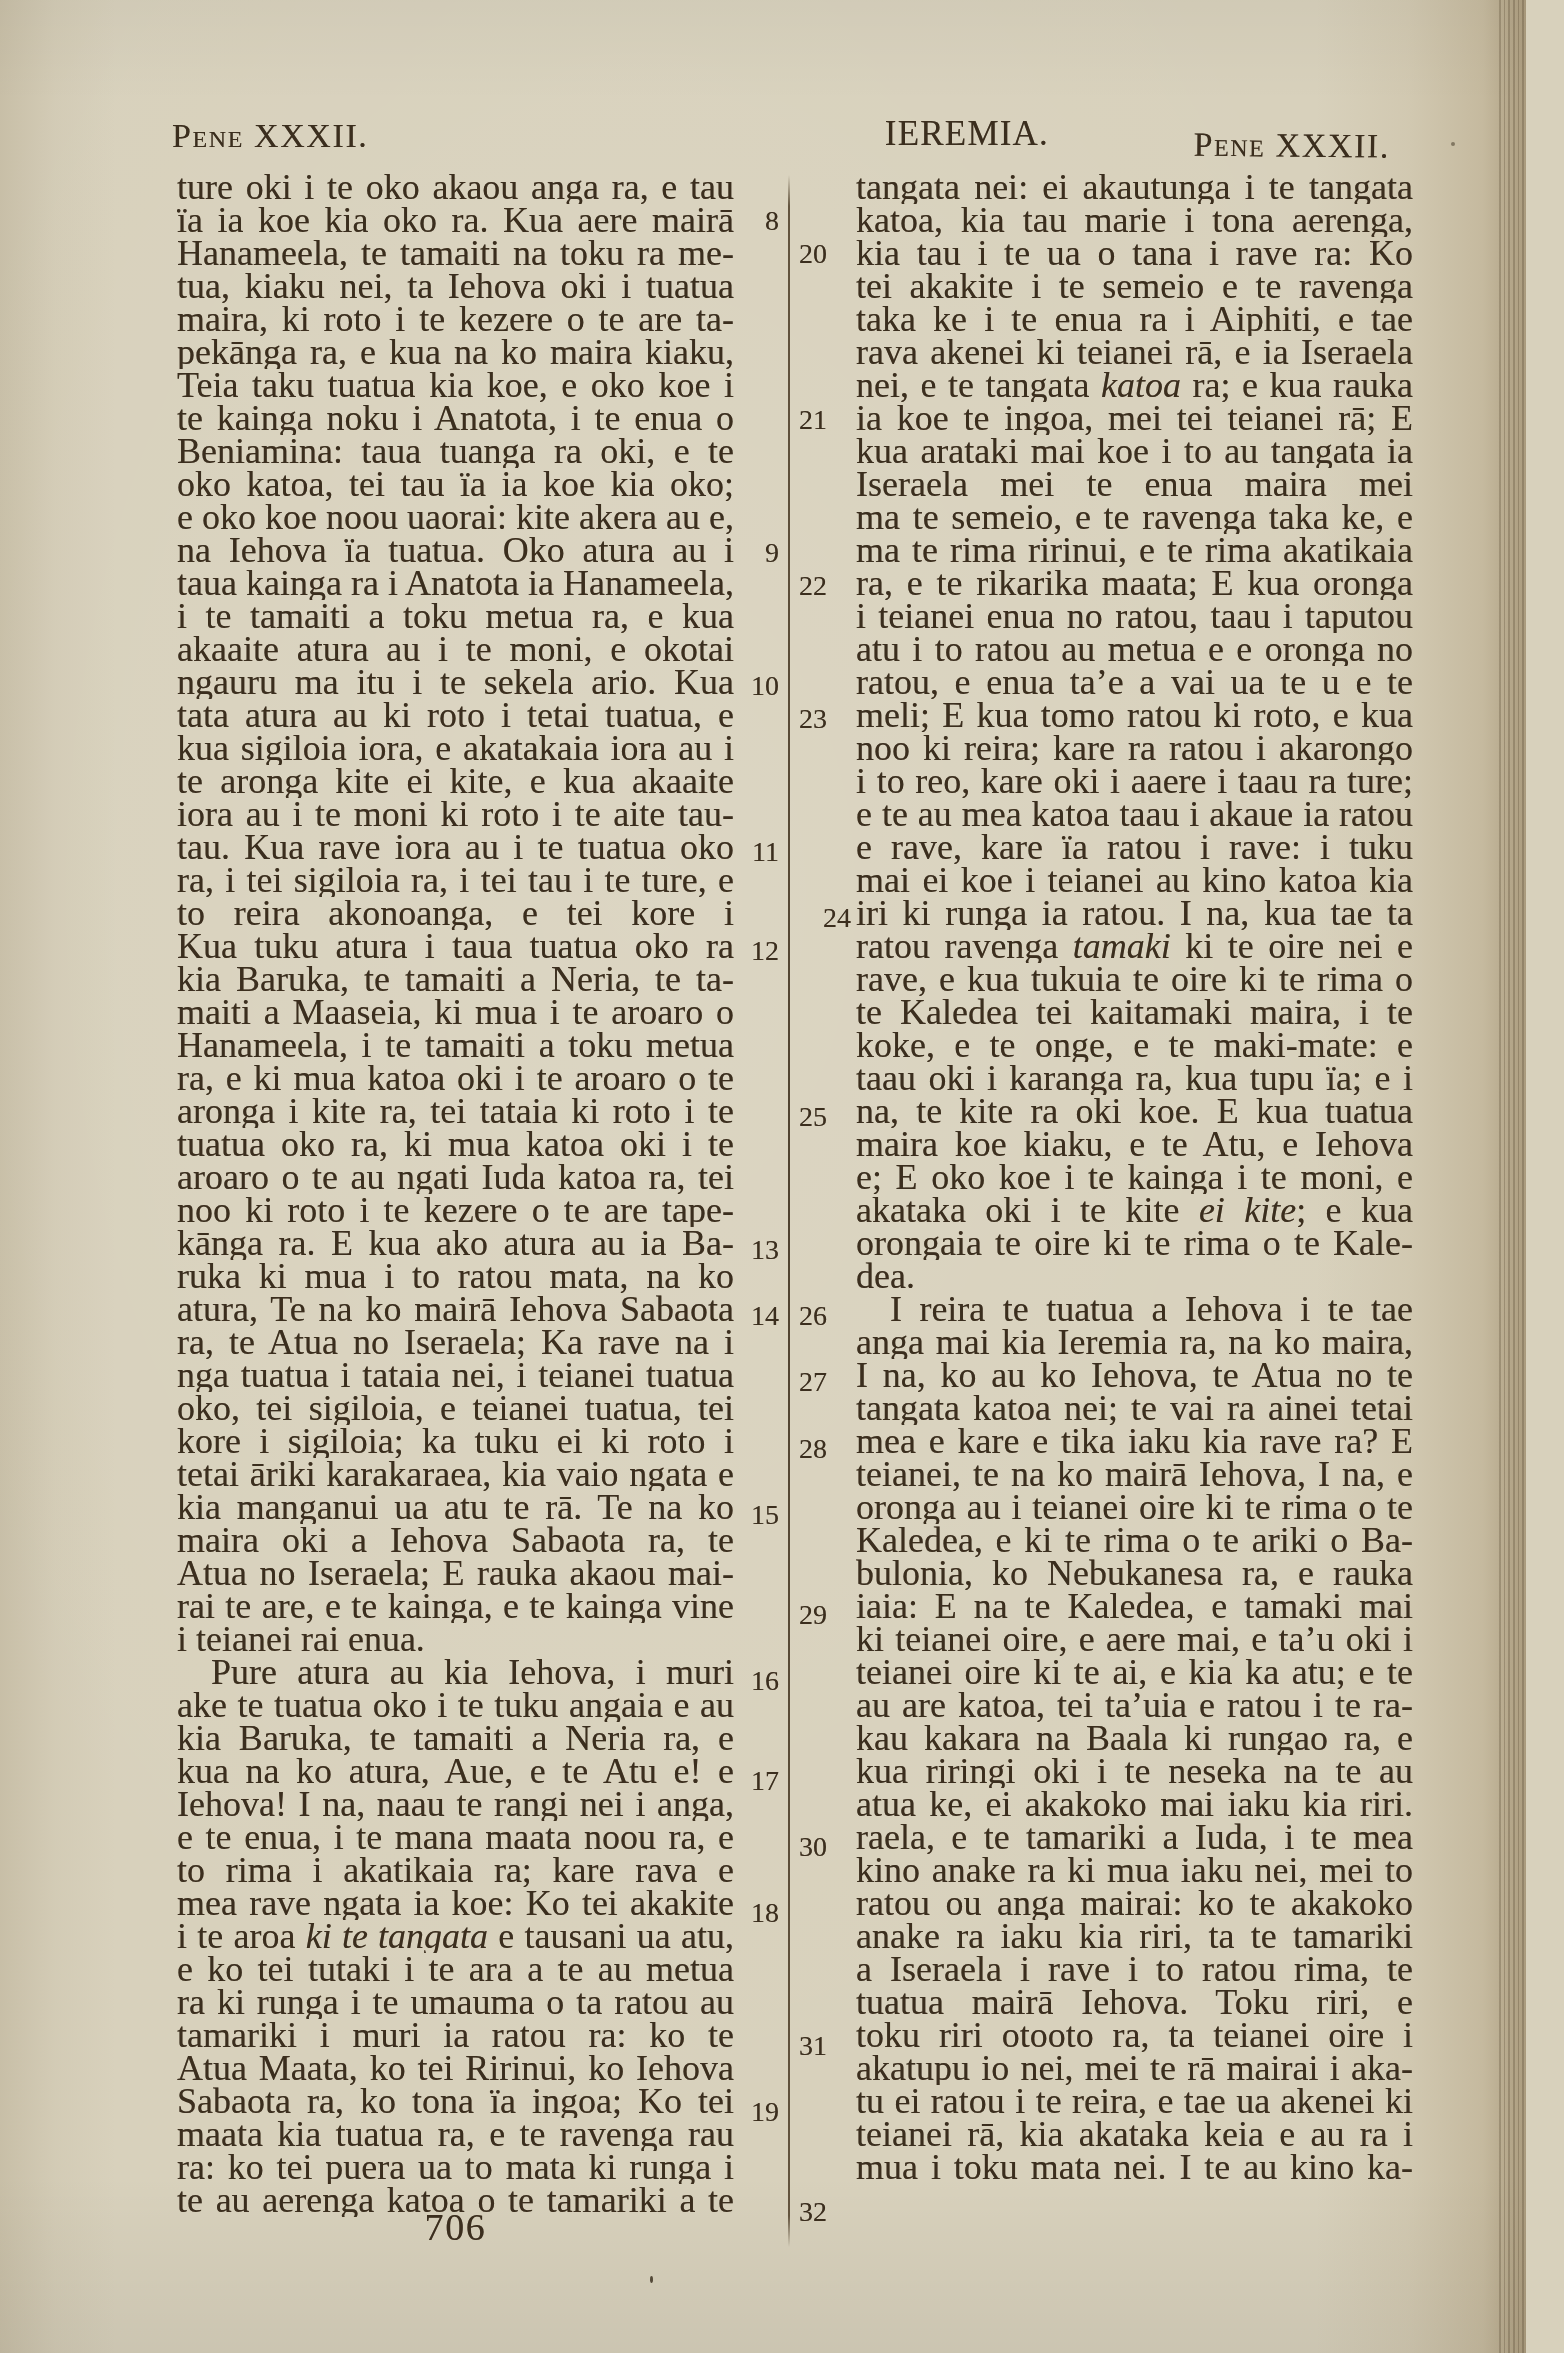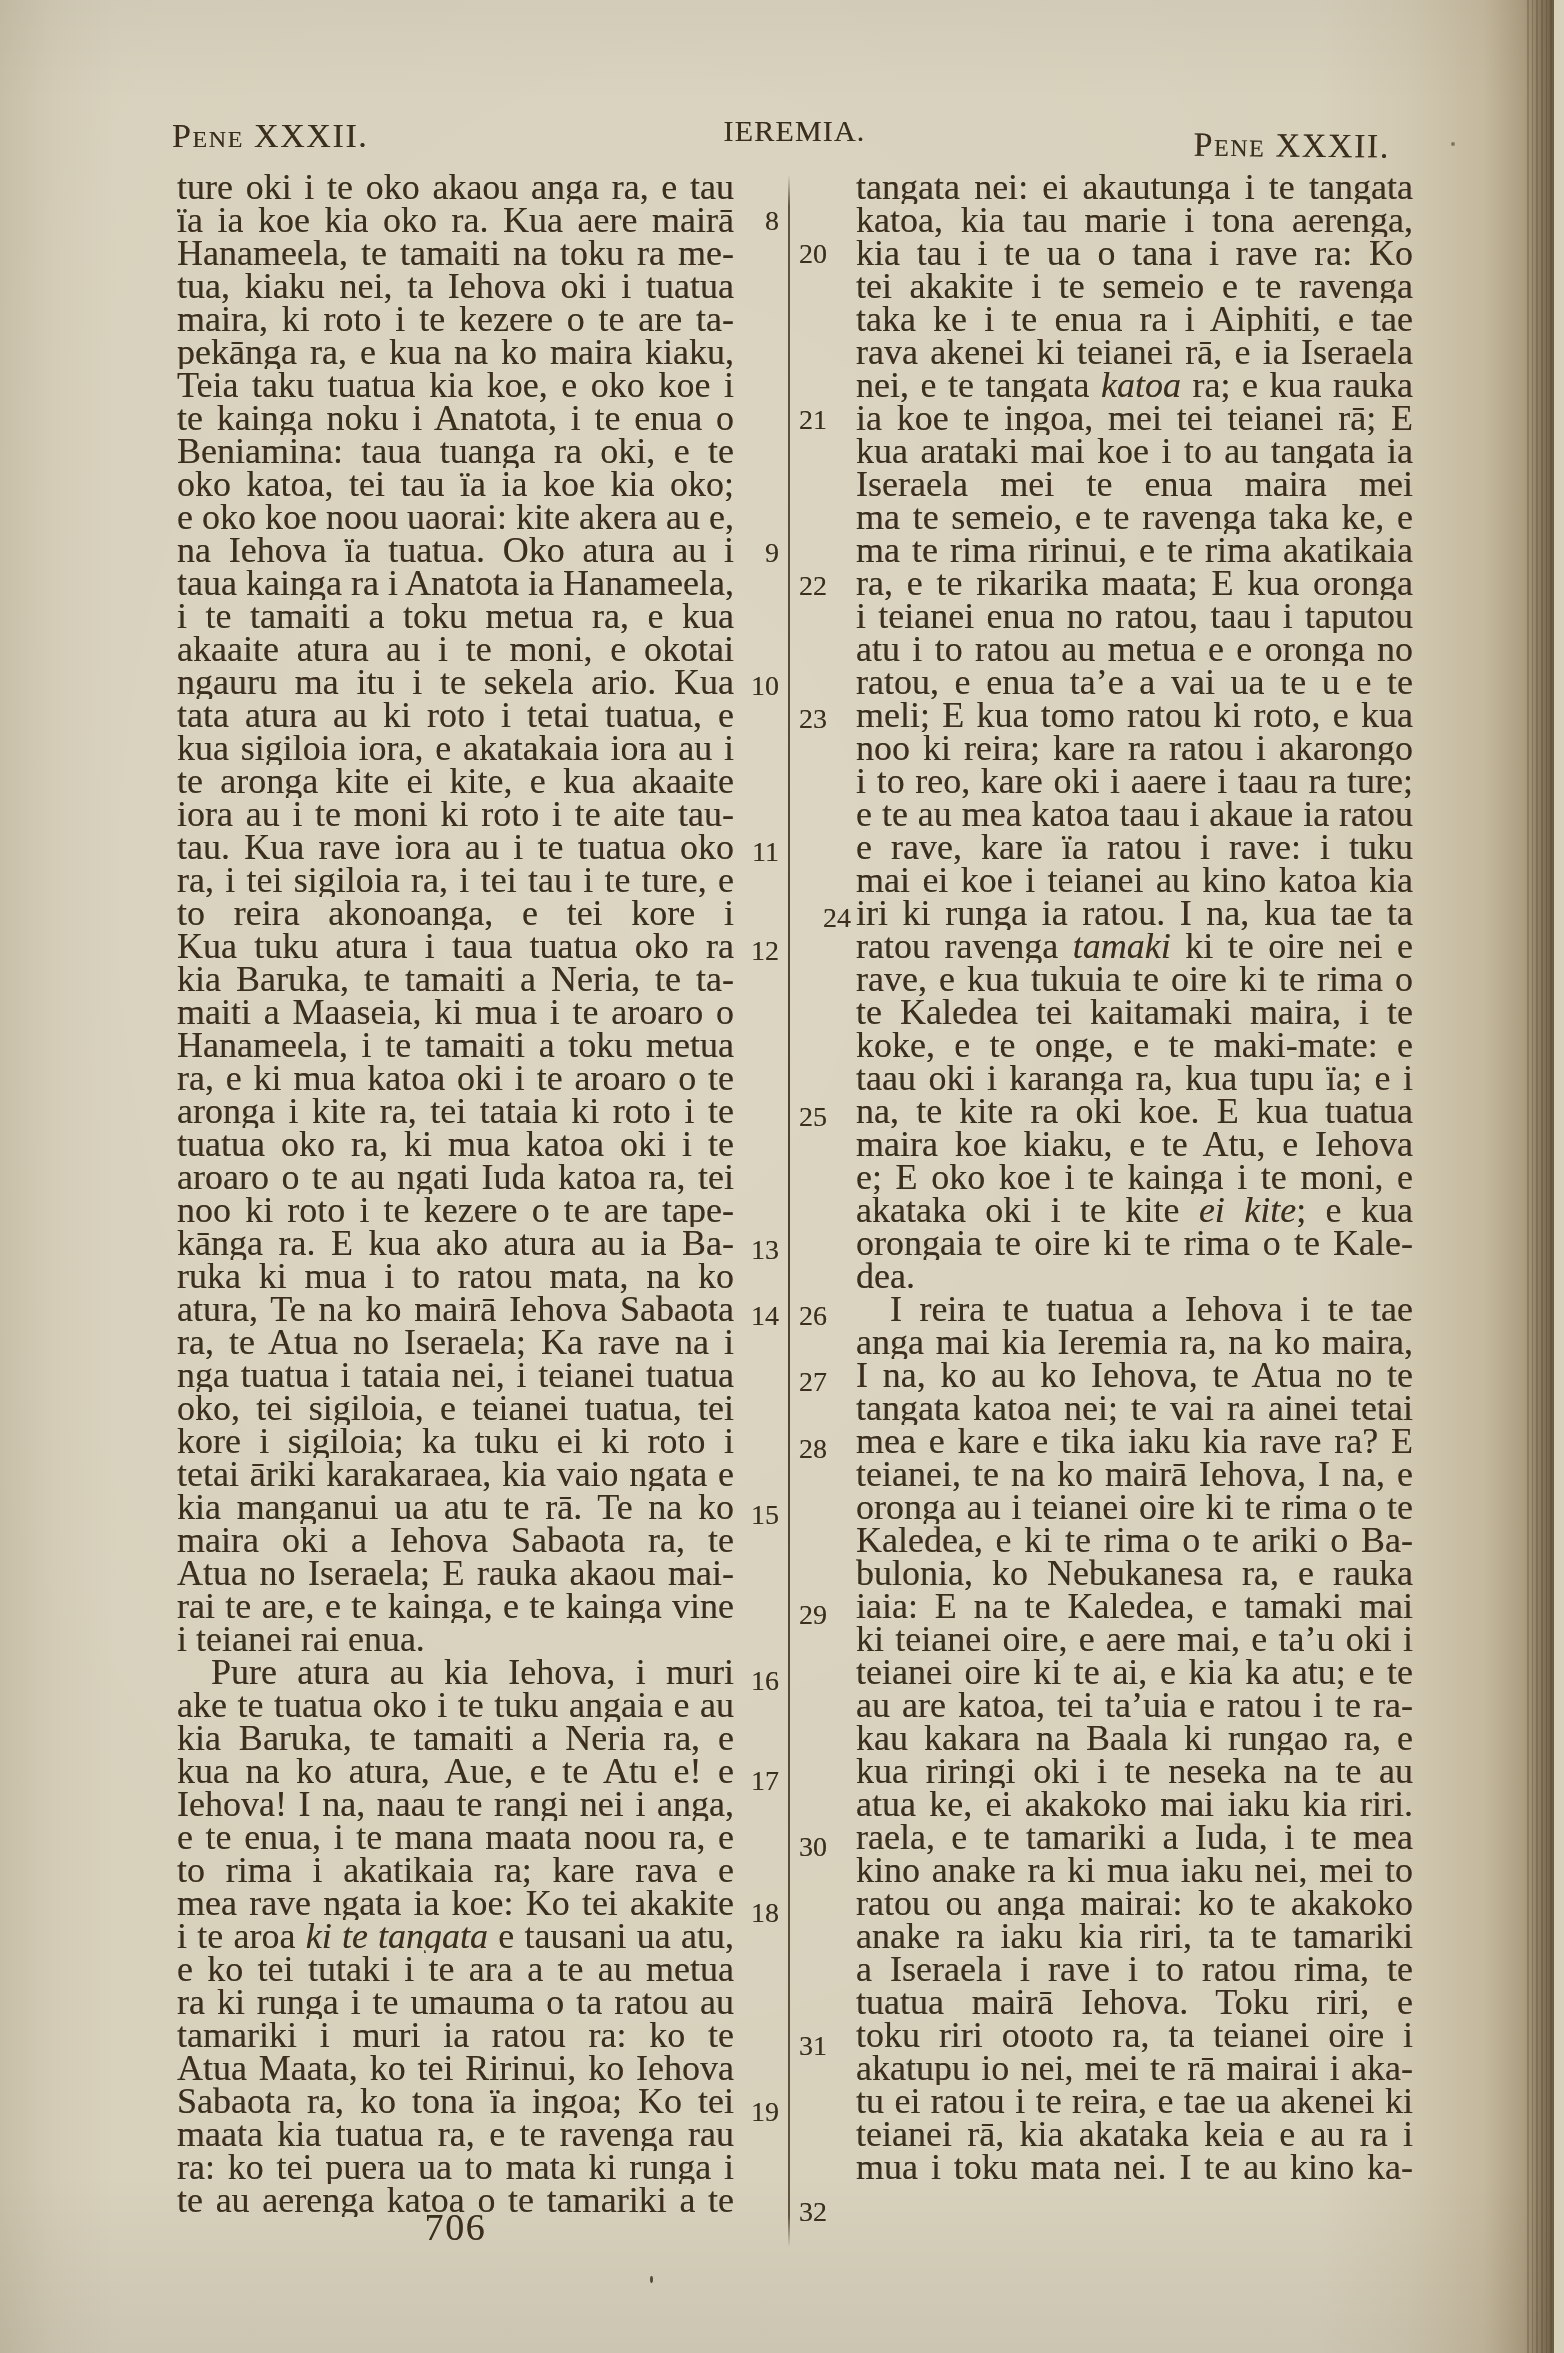--- a/index.html
+++ b/index.html
@@ -17,34 +17,33 @@
   .page{
     position:absolute;left:0;top:0;width:1526px;height:2354px;
     background-color:var(--paper);
     background-image:
       linear-gradient(90deg, rgba(0,0,0,0) 1315px, rgba(150,125,80,0.10) 1408px,
         rgba(140,115,70,0.25) 1483px, rgba(120,95,55,0.45) 1524px,
         rgba(88,68,40,0.72) 1548px, rgba(58,45,27,0.92) 1565px),
       linear-gradient(90deg, rgba(115,95,58,0.16) 0px, rgba(115,95,58,0.05) 55px, rgba(0,0,0,0) 117px),
       radial-gradient(ellipse 1174px 1800px at 42% 38%, rgba(255,255,255,0.10), rgba(255,255,255,0) 72%),
       linear-gradient(180deg, rgba(0,0,0,0.035), rgba(0,0,0,0) 102px, rgba(0,0,0,0) 2175px, rgba(0,0,0,0.06) 2354px);
-    padding-left: 28px;
   }
   .page-edge{
     position:absolute;right:0;top:0;width:27px;height:2354px;
     background:repeating-linear-gradient(90deg, rgba(66,51,30,0.38) 0 1.6px, rgba(0,0,0,0) 1.6px 4.7px);
     opacity:.65;
   }
   .head{
     position:absolute;color:var(--ink);
     text-shadow:0 0 0.6px rgba(59,46,30,0.55);
     white-space:nowrap;
   }
   #head-left{left:172px;top:117px;font-size:34px;font-variant-caps:small-caps;letter-spacing:1.6px;}
-  #head-center{left:560px;top:114px;width:469px;text-align:center;font-size:30px;letter-spacing:1.2px;}
+  #head-center{left:580px;top:114px;width:469px;text-align:right;font-size:35px;letter-spacing:1.2px;}
   #head-right{left:861px;top:125px;width:529px;text-align:right;font-size:34px;font-variant-caps:small-caps;letter-spacing:1.6px;transform:rotate(0.55deg);}
   #divider{
     position:absolute;left:788px;top:175px;width:2.3px;height:2072px;
     background:linear-gradient(180deg, rgba(78,62,40,0) 0, rgba(78,62,40,0.85) 1.5%,
       rgba(64,50,32,0.9) 50%, rgba(78,62,40,0.85) 98.5%, rgba(78,62,40,0) 100%);
   }
   .col{
     position:absolute;top:171px;width:557px;
     font-size:36px;color:var(--ink);
     text-shadow:0 0 0.6px rgba(59,46,30,0.5);

